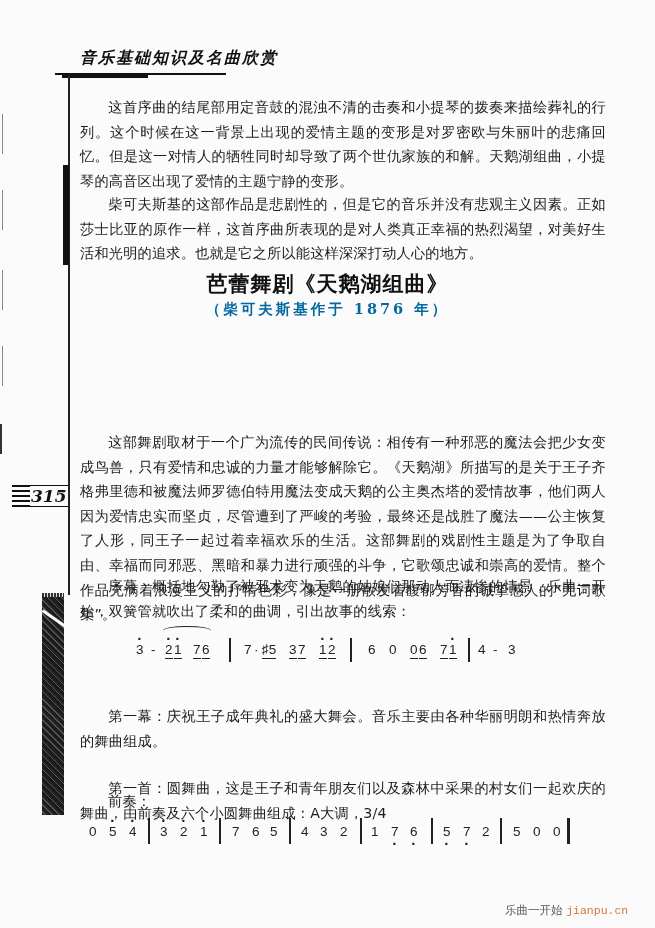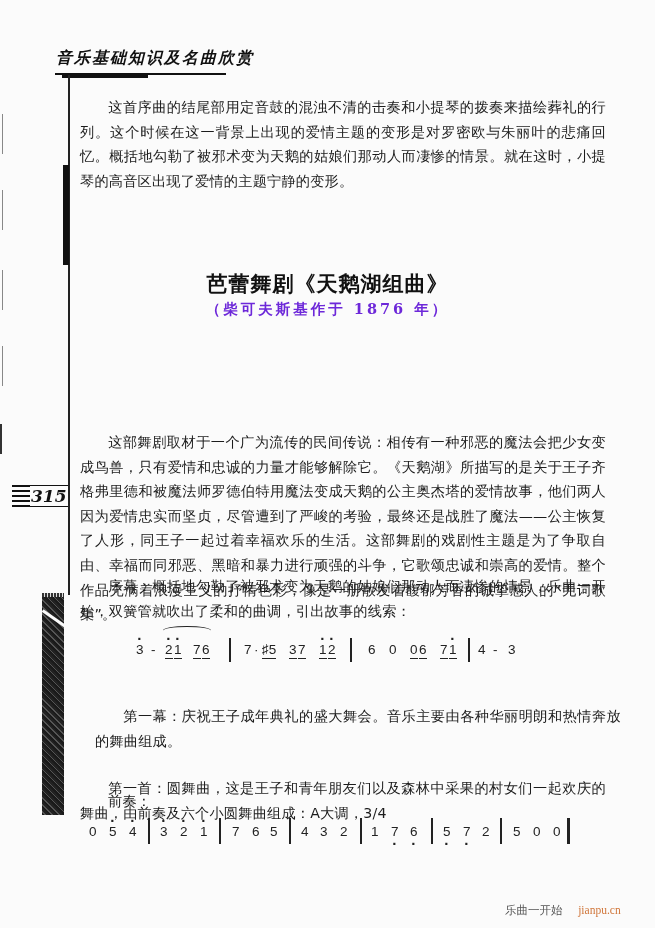--- a/index.html
+++ b/index.html
@@ -1,20 +1,20 @@
 <!DOCTYPE html>
 <html><head>
 <meta charset="utf-8">
 <style>
   html, body { margin:0; padding:0; }
   body { width:655px; height:928px; background:#fbfbfb; position:relative; overflow:hidden;
          font-family:"DejaVu Serif", serif; color:#1a1a1a; }
   .page { position:absolute; left:0; top:0; width:655px; height:928px; }
   
-  .run-header { position:absolute; left:56px; top:48px; font-size:16px; font-weight:bold;
+  .run-header { position:absolute; left:80px; top:48px; font-size:16px; font-weight:bold;
                 font-style:italic; letter-spacing:2px; color:#111; font-family:"DejaVu Serif", serif; }
   .header-rule { position:absolute; left:55px; top:73px; width:171px; height:2px; background:#111; }
   .header-rule-thick { position:absolute; left:62px; top:74px; width:86px; height:4px; background:#111; }
   
   .margin-line { position:absolute; left:68px; top:75px; width:2px; height:520px; background:#222; }
   .margin-block-a { position:absolute; left:63px; top:165px; width:6px; height:100px; background:#111; }
   .margin-tick-1 { position:absolute; left:2px; top:114px; width:1px; height:40px; background:#888; }
   .margin-tick-2 { position:absolute; left:2px; top:190px; width:1px; height:40px; background:#888; }
   .margin-tick-3 { position:absolute; left:2px; top:270px; width:1px; height:40px; background:#888; }
   .margin-tick-4 { position:absolute; left:2px; top:346px; width:1px; height:40px; background:#888; }
@@ -30,32 +30,32 @@
       background: repeating-linear-gradient(90deg, #333 0 2px, #ddd 2px 3px); }
   .thumb-slash { position:absolute; left:40px; top:617px; width:28px; height:3px; background:#fbfbfb; transform:rotate(35deg); }
 
   .para { position:absolute; left:80px; width:526px; font-size:14.2px; line-height:24.6px;
           text-align:justify; color:#1c1c1c; font-family:"DejaVu Sans", sans-serif; letter-spacing:0.2px; }
   .para .indent { display:inline-block; width:28px; }
 
   .title { position:absolute; left:0; width:655px; top:270px; text-align:center; font-size:21px;
            font-weight:bold; letter-spacing:1px; color:#111; font-family:"DejaVu Serif", serif; }
   .subtitle { position:absolute; left:0; width:655px; top:300px; text-align:center; font-size:14.5px;
-           font-weight:bold; letter-spacing:3px; color:#6d28d9; font-family:"DejaVu Serif", serif; }
+           font-weight:bold; letter-spacing:3px; color:#0369a1; font-family:"DejaVu Serif", serif; }
 
   .notation { position:absolute; font-family:"Liberation Sans", sans-serif; font-size:13.5px; color:#222; }
   .note { position:absolute; display:inline-block; text-align:center; }
   .dot-above::before { content:"·"; position:absolute; top:-12px; left:50%; transform:translateX(-50%); font-weight:bold; font-size:15px; }
   .dot-below::after { content:"·"; position:absolute; bottom:-13px; left:50%; transform:translateX(-50%); font-weight:bold; font-size:15px; }
   .ul { border-bottom:1.3px solid #222; padding-bottom:1px; }
   .barline { position:absolute; width:2px; background:#222; }
   .slur { position:absolute; border-top:1.5px solid #222; border-radius:50% 50% 0 0; height:8px; }
 
   .watermark { position:absolute; left:505px; top:903px; font-size:11.5px; color:#555; font-family:"DejaVu Sans", sans-serif; }
-  .watermark .en { color:#d0763a; font-family:Liberation Serif, serif;margin-left:12px; }
+  .watermark .en { color:#d0763a; font-family:Liberation Mono, monospace; }
 </style>
 </head>
 <body>
 
 <div class="page">
 
   <div class="run-header">音乐基础知识及名曲欣赏</div>
   <div class="header-rule"></div>
   <div class="header-rule-thick"></div>
 
@@ -69,21 +69,22 @@
 
   <div class="page-num">
     <div class="lines"></div>
     <span class="num">315</span>
   </div>
 
   <div class="thumb-tab-top"></div>
   <div class="thumb-tab"></div>
   <div class="thumb-slash"></div>
 
-  <div class="para" style="top:95px;"><span class="indent"></span><span>这首序曲的结尾部用定音鼓的混浊不清的击奏和小提琴的拨奏来描绘葬礼的行列。这个时候在这一背景上出现的爱情主题的变形是对罗密欧与朱丽叶的悲痛回忆。概括地勾勒了被邪术变为天鹅的姑娘们那动人而凄惨的情景。就在这时，小提琴的高音区出现了爱情的主题宁静的变形。</span></div>
+  <div class="para" style="top:95px;"><span class="indent"></span><span>这首序曲的结尾部用定音鼓的混浊不清的击奏和小提琴的拨奏来描绘葬礼的行列。这个时候在这一背景上出现的爱情主题的变形是对罗密欧与朱丽叶的悲痛回忆。但是这一对情人的牺牲同时却导致了两个世仇家族的和解。天鹅湖组曲，小提琴的高音区出现了爱情的主题宁静的变形。</span></div>
+  <div class="para" style="top:192px;"><span class="indent"></span><span>柴可夫斯基的这部作品是悲剧性的，但是它的音乐并没有悲观主义因素。正如莎士比亚的原作一样，这首序曲所表现的是对人类真正幸福的热烈渴望，对美好生活和光明的追求。也就是它之所以能这样深深打动人心的地方。</span></div>
 
   <div class="title">芭蕾舞剧《天鹅湖组曲》</div>
   <div class="subtitle">（柴可夫斯基作于 1876 年）</div>
 
   <div class="para" style="top:430px;"><span class="indent"></span><span>这部舞剧取材于一个广为流传的民间传说：相传有一种邪恶的魔法会把少女变成鸟兽，只有爱情和忠诚的力量才能够解除它。《天鹅湖》所描写的是关于王子齐格弗里德和被魔法师罗德伯特用魔法变成天鹅的公主奥杰塔的爱情故事，他们两人因为爱情忠实而坚贞，尽管遭到了严峻的考验，最终还是战胜了魔法——公主恢复了人形，同王子一起过着幸福欢乐的生活。这部舞剧的戏剧性主题是为了争取自由、幸福而同邪恶、黑暗和暴力进行顽强的斗争，它歌颂忠诚和崇高的爱情。整个作品充满着浪漫主义的抒情色彩，像是一册散发着馥郁芳香的诚挚感人的“无词歌集”。</span></div>
   <div class="para" style="top:574px;"><span class="indent"></span><span>序幕：概括地勾勒了被邪术变为天鹅的姑娘们那动人而凄惨的情景，乐曲一开始，双簧管就吹出了柔和的曲调，引出故事的线索：</span></div>
 
   <div class="notation" id="score1" style="left:0; top:638px; width:655px; height:28px;">
       <span class="note dot-above" style="left: 136px; top: 4px;">3</span>
       <span class="note" style="left: 151px; top: 4px;">-</span>
@@ -106,21 +107,21 @@
       <span class="note dot-above ul" style="left: 449px; top: 4px;">1</span>
       <span class="note" style="left: 478px; top: 4px;">4</span>
       <span class="note" style="left: 493px; top: 4px;">-</span>
       <span class="note" style="left: 508px; top: 4px;">3</span>
       <div class="barline" style="left: 229px; top: 0px; height: 24px;"></div>
       <div class="barline" style="left: 350px; top: 0px; height: 24px;"></div>
       <div class="barline" style="left: 468px; top: 0px; height: 24px;"></div>
       <div class="slur" style="left: 163px; top: -12px; width: 48px;"></div>
     </div>
 
-  <div class="para" style="top:704px;margin-left:15px;"><span class="indent"></span><span>第一幕：庆祝王子成年典礼的盛大舞会。音乐主要由各种华丽明朗和热情奔放的舞曲组成。</span></div>
+  <div class="para" style="top:704px;"><span class="indent"></span><span>第一幕：庆祝王子成年典礼的盛大舞会。音乐主要由各种华丽明朗和热情奔放的舞曲组成。</span></div>
   <div class="para" style="top:740px;margin-top:36px;"><span class="indent"></span><span>第一首：圆舞曲，这是王子和青年朋友们以及森林中采果的村女们一起欢庆的舞曲，由前奏及六个小圆舞曲组成：A大调，3/4</span></div>
   <div class="para" style="top:789px;"><span class="indent"></span><span>前奏：</span></div>
 
   <div class="notation" id="score2" style="left:0; top:820px; width:655px; height:30px;">
       <span class="note" style="left: 89px; top: 4px;">0</span>
       <span class="note dot-above" style="left: 109px; top: 4px;">5</span>
       <span class="note dot-above" style="left: 129px; top: 4px;">4</span>
       <span class="note dot-above" style="left: 160px; top: 4px;">3</span>
       <span class="note dot-above" style="left: 180px; top: 4px;">2</span>
       <span class="note dot-above" style="left: 200px; top: 4px;">1</span>

